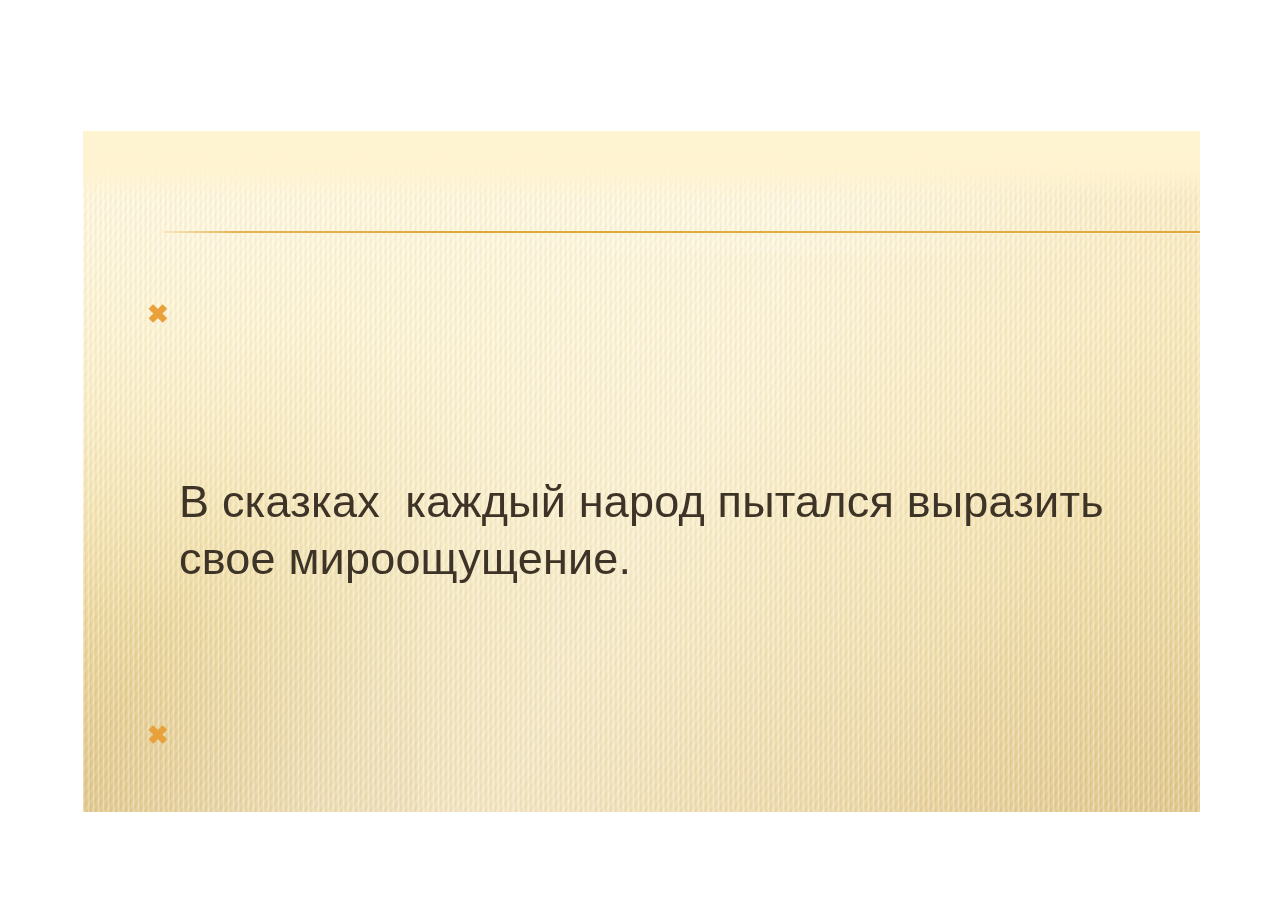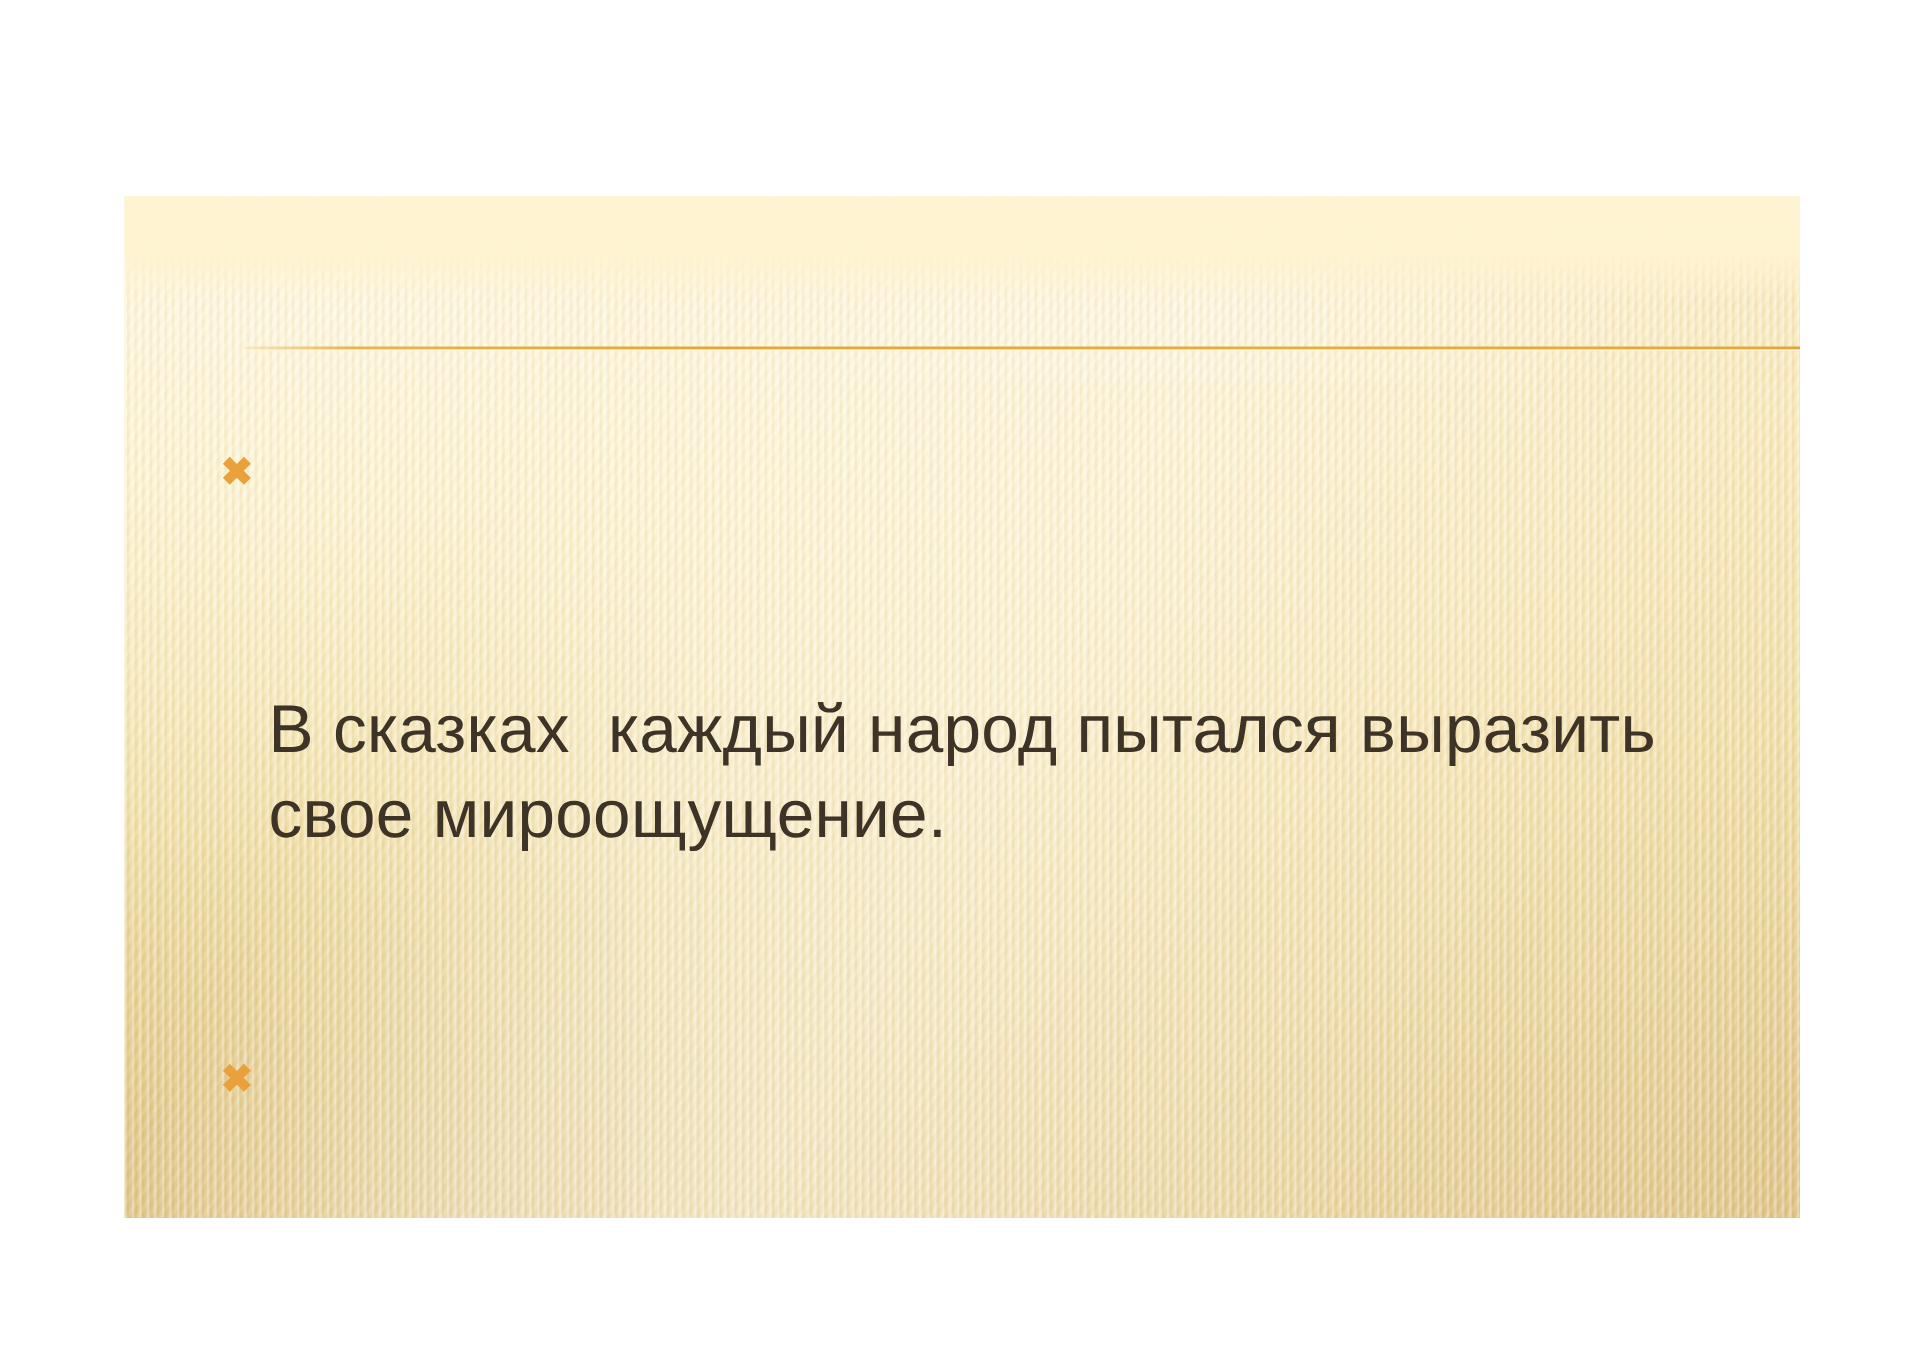--- a/index.html
+++ b/index.html
@@ -196,20 +196,21 @@
     height: 57px;
     line-height: 57px;
     color: #e8a13b;
     font-size: 26px;
     font-weight: bold;
     text-align: left;
   }
 
   .bullet-text {
     display: block;
+    margin-top: 16px;
   }
 </style>
 </head>
 <body>
 
 <div id="page">
 
   <div id="slide">
 
     <div class="bg-grad"></div>

